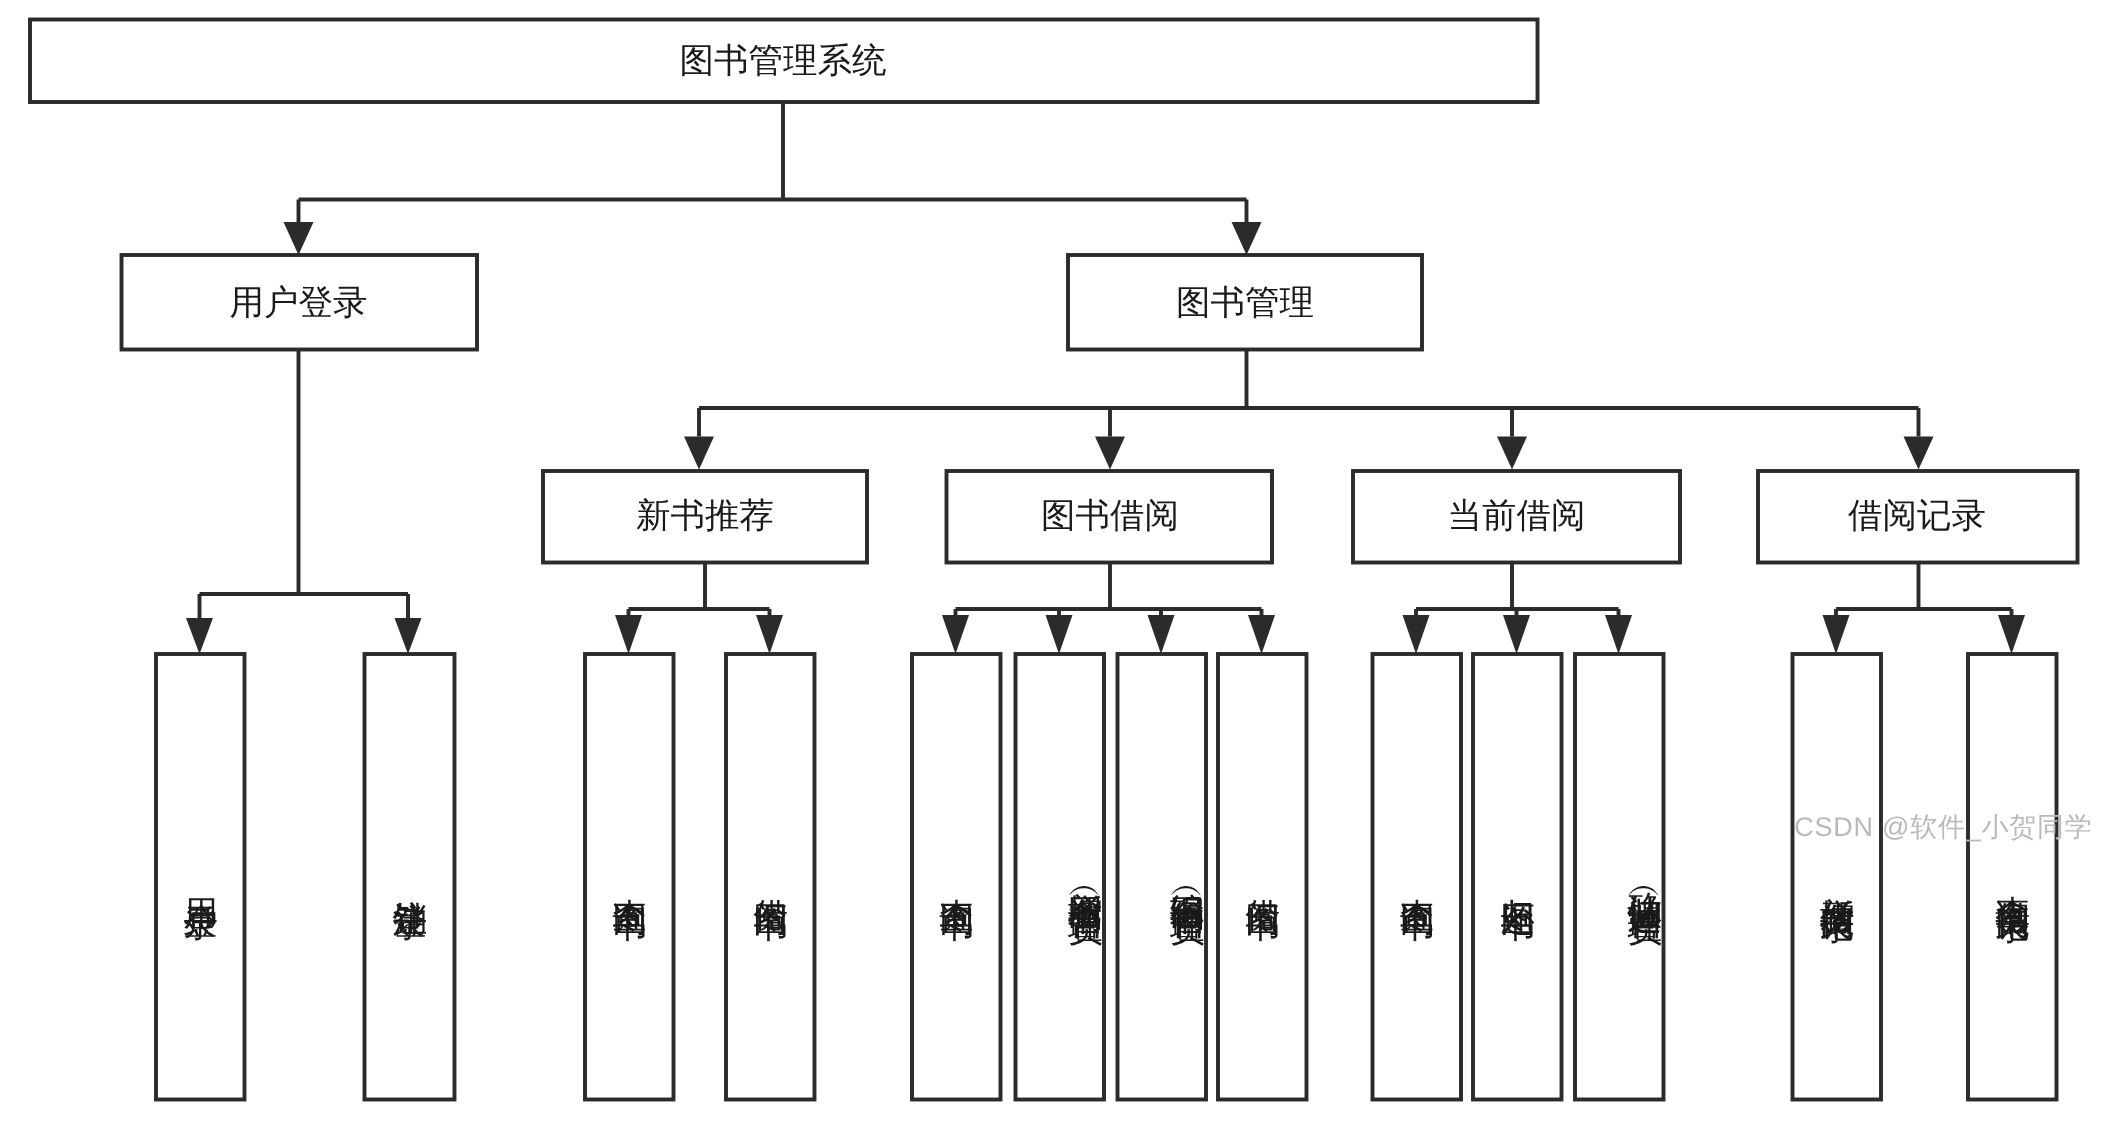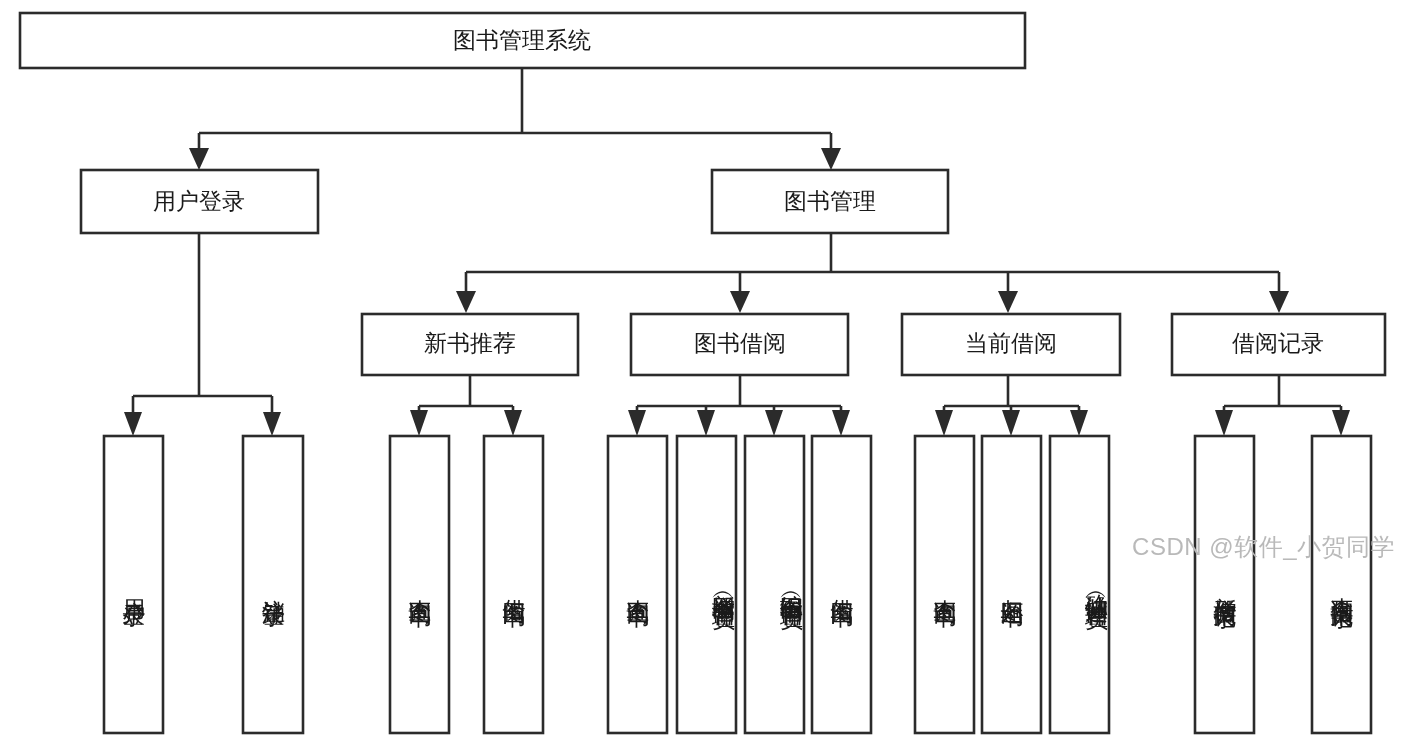--- a/index.html
+++ b/index.html
@@ -62,21 +62,21 @@
     letter-spacing: 2px;
     color: #1a1a1a;
     white-space: nowrap;
     pointer-events: none;
   }
   .watermark {
     position: absolute;
     right: 10px;
     bottom: 6px;
     font-family: "Liberation Sans", "DejaVu Sans", sans-serif;
-    font-size: 24px;
+    font-size: 18px;
     color: #b9b9b9;
     letter-spacing: 0.5px;
     white-space: nowrap;
   }
 </style>
 </head>
 <body>
 
 <div id="diagram-root">
 

